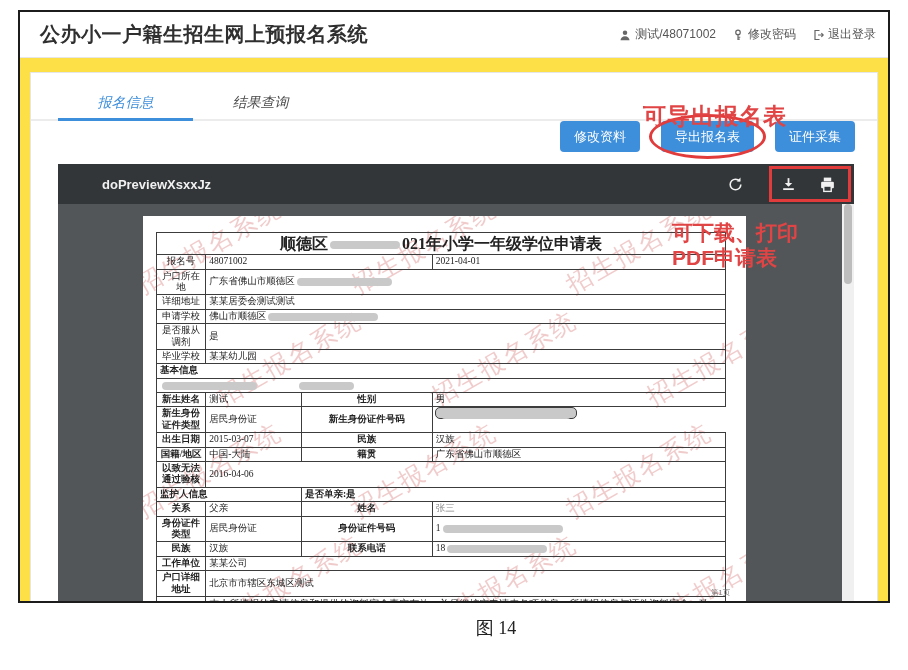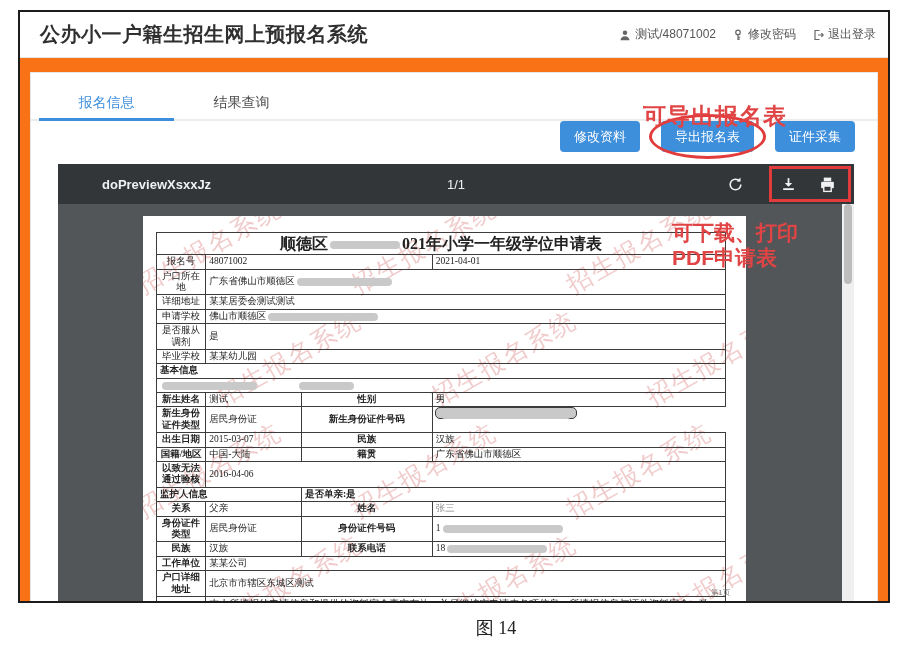--- a/index.html
+++ b/index.html
@@ -1,28 +1,28 @@
 <!DOCTYPE html>
 <html><head>
 <meta charset="utf-8">
 <style>
   * { margin:0; padding:0; box-sizing:border-box; }
   body { width:908px; height:670px; background:#fff; font-family:"Liberation Sans",sans-serif; position:relative; overflow:hidden; }
 
-  .shot { position:absolute; left:18px; top:10px; width:872px; height:593px; border:2px solid #1c1c1c; background:#f97316; overflow:hidden; }
+  .shot { position:absolute; left:18px; top:10px; width:872px; height:593px; border:2px solid #1c1c1c; background:#fde047; overflow:hidden; }
 
   .hdr { position:absolute; left:0; top:0; width:100%; height:46px; background:#fff; border-bottom:1px solid #e6e6e6; display:flex; align-items:center; }
   .hdr-title { margin-left:20px; font-size:20px; font-weight:bold; color:#2f2f2f; letter-spacing:.5px; }
   .hdr-right { position:absolute; right:12px; top:0; height:100%; display:flex; align-items:center; gap:16px; font-size:12px; color:#555; }
   .hdr-item { display:flex; align-items:center; gap:4px; cursor:pointer; }
   .hdr-item svg { display:block; }
 
   .card { position:absolute; left:10px; top:60px; width:848px; height:540px; background:#fff; border:1px solid #e4e6e7; }
 
-  .tabs { position:absolute; left:0; top:12px; width:100%; height:36px; border-bottom:2px solid #ececec; display:flex; padding-left:8px; }
+  .tabs { position:absolute; left:0; top:12px; width:100%; height:36px; border-bottom:2px solid #ececec; display:flex; padding-left:27px;font-style:italic; }
   .tab { width:135px; text-align:center; font-size:14px; color:#4a4a4a; padding-top:9px; height:36px; cursor:pointer; }
   .tab.active { color:#3d8edb; border-bottom:3px solid #3d8edb; margin-bottom:-2px; }
 
   .note1 { position:absolute; left:612px; top:28px; font-size:23px; font-weight:bold; color:#e04444; letter-spacing:1px; z-index:6; }
 
   .btn-row { position:absolute; right:22px; top:48px; display:flex; gap:21px; z-index:5;text-decoration:underline; }
   .btn { background:#3d8edb; color:#fff; border:none; border-radius:4px; height:31px; padding:0 14px; font-size:13px; font-family:inherit; cursor:pointer; }
   .btn-wrap { position:relative; }
   .ellipse { position:absolute; left:-12px; right:-12px; top:-7px; bottom:-7px; border:3px solid #e23b3b; border-radius:50%; pointer-events:none; }
 
@@ -103,21 +103,20 @@
       <span class="btn-wrap">
         <button class="btn">导出报名表</button>
         <span class="ellipse"></span>
       </span>
       <span class="btn-wrap"><button class="btn">证件采集</button></span>
     </div>
 
     <div class="viewer">
       <div class="vtoolbar">
         <span class="vtitle">doPreviewXsxxJz</span>
-        <span class="vpage">1/1</span>
         <span class="vicons">
           <svg class="vicon" width="17" height="17" viewBox="0 0 16 16" style="margin-right:36px">
               <path d="M13 8A5 5 0 1 1 8 3c1.6 0 3 .7 3.9 1.9" fill="none" stroke="#f1f1f1" stroke-width="1.5"></path>
               <path d="M12.7 1.5v3.6H9.1z" fill="#f1f1f1"></path>
             </svg>
           <svg class="vicon" width="17" height="17" viewBox="0 0 16 16" style="margin-right:22px">
               <path d="M8 2v7" stroke="#f1f1f1" stroke-width="1.7"></path>
               <path d="M4.5 6.5 8 10l3.5-3.5z" fill="#f1f1f1"></path>
               <rect x="3" y="11.5" width="10" height="1.7" fill="#f1f1f1"></rect>
             </svg>

